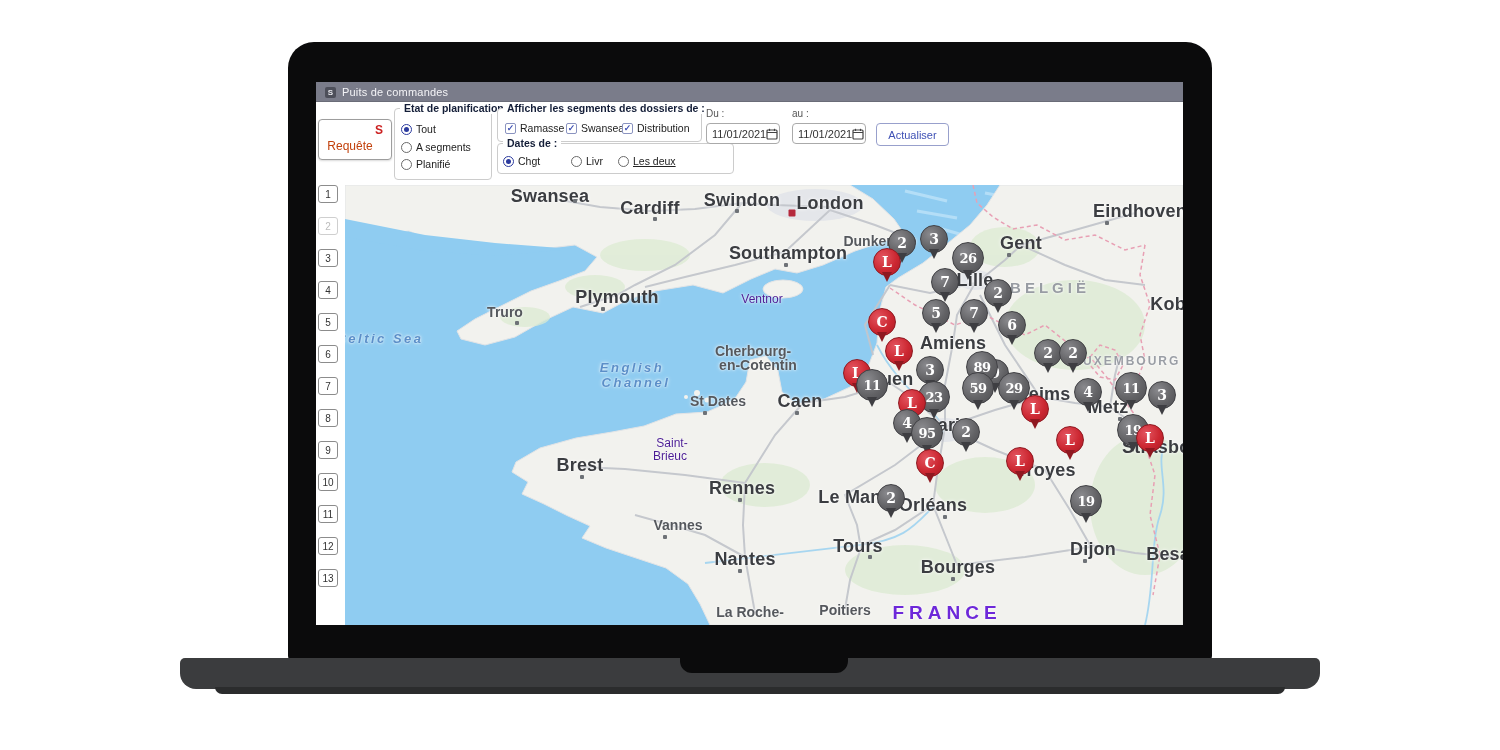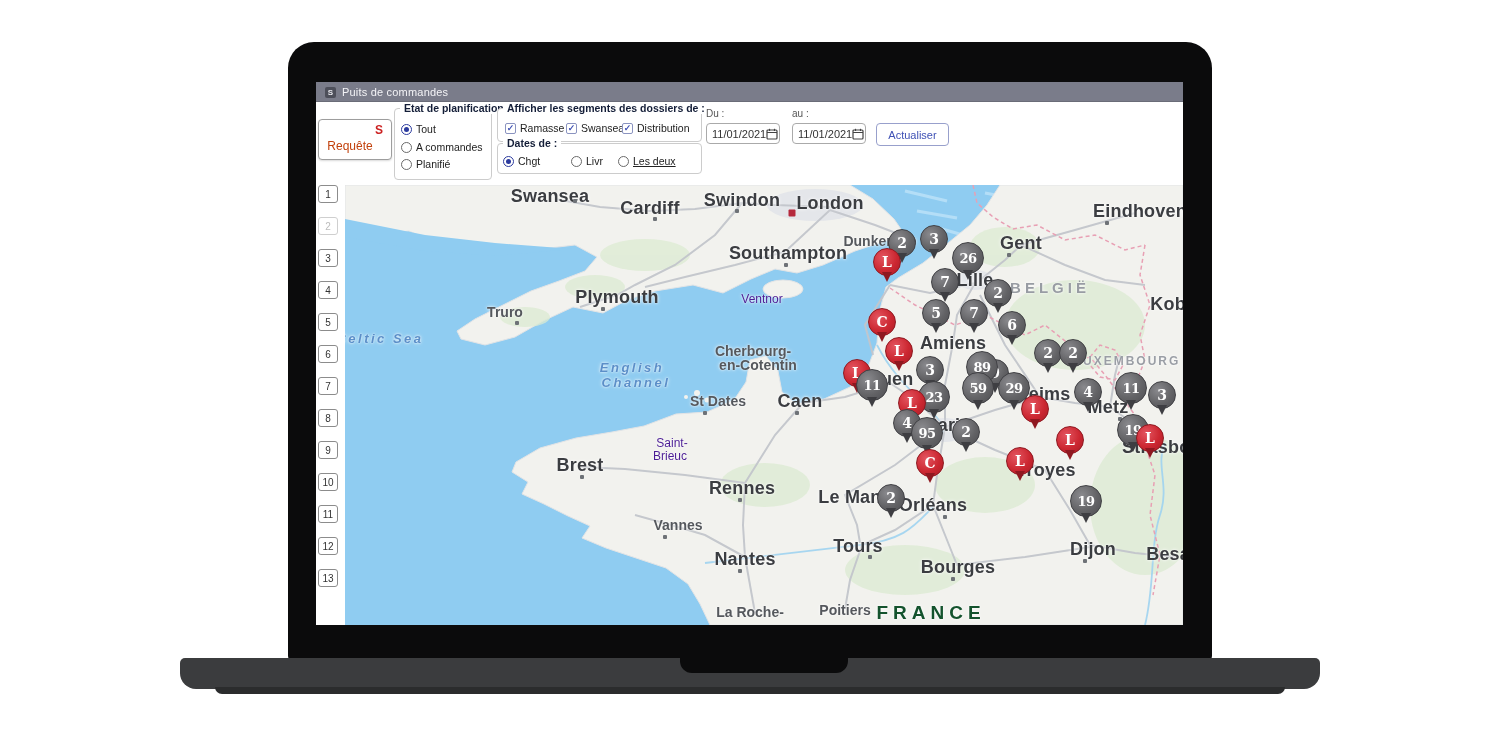--- a/index.html
+++ b/index.html
@@ -23,21 +23,21 @@
   
   .btn-requete{position:absolute;left:2px;top:37px;width:72px;height:39px;background:#fff;
     border:1px solid #9d9d9d;border-radius:4px;box-shadow:0 1px 2px rgba(0,0,0,.15);cursor:pointer;}
   .btn-requete .lbl{position:absolute;left:0;right:10px;bottom:6px;text-align:center;color:#c2410c;font-size:12px;}
   .btn-requete .badge{position:absolute;top:3px;right:8px;color:#cc2222;font-size:12px;font-weight:bold;}
   .fieldset{position:absolute;background:#fff;border:1px solid #cccccc;border-radius:4px;}
   .fieldset .legend{position:absolute;top:-7px;left:5px;background:#fff;padding:0 4px;
     font-size:10.5px;font-weight:bold;color:#141e38;white-space:nowrap;}
   #fs-etat{left:78px;top:26px;width:96px;height:70px;}
   #fs-seg{left:181px;top:26px;width:203px;height:32px;}
-  #fs-dates{left:181px;top:61px;width:203px;height:29px;}
+  #fs-dates{left:181px;top:61px;width:203px;height:29px;padding-left:32px;}
   .opt{position:absolute;display:flex;align-items:center;gap:4px;font-size:10.5px;color:#222;white-space:nowrap;}
   .radio{width:11px;height:11px;border:1px solid #6a6a6a;border-radius:50%;background:#fff;
     display:inline-flex;align-items:center;justify-content:center;box-sizing:border-box;}
   .radio.on{border-color:#2b3a9e;}
   .radio.on::after{content:"";width:5px;height:5px;border-radius:50%;background:#2b3a9e;}
   .checkbox{width:11px;height:11px;border:1px solid #8a93c0;border-radius:2px;background:#fff;
     display:inline-flex;align-items:center;justify-content:center;box-sizing:border-box;
     color:#3f51b5;font-size:9px;font-weight:bold;line-height:1;}
   .datelabel{position:absolute;font-size:10px;color:#555;}
   .dateinput{position:absolute;width:74px;height:21px;border:1px solid #aaaaaa;border-radius:4px;background:#fff;
@@ -53,21 +53,21 @@
   #map{position:absolute;left:29px;top:103px;width:838px;height:440px;overflow:hidden;background:#8fccf1;}
   #map svg{position:absolute;left:0;top:0;}
   .ml{position:absolute;transform:translate(-50%,-50%);white-space:nowrap;z-index:5;
     text-shadow:0 0 2px rgba(255,255,255,.95),0 0 4px rgba(255,255,255,.7);}
   .ml.big{font-size:18px;font-weight:bold;color:#3b3d41;letter-spacing:.2px;}
   .ml.med{font-size:14px;font-weight:bold;color:#55585d;}
   .ml.small{font-size:12px;color:#4c1d95;}
   .ml.sea{font-size:13px;font-style:italic;color:#5b8fc9;letter-spacing:2.5px;font-weight:bold;}
   .ml.region{font-size:15px;font-weight:bold;color:#989ca3;letter-spacing:4px;}
   .ml.lux{font-size:12px;font-weight:bold;color:#9a9ea5;letter-spacing:2px;}
-  .ml.france{font-size:19px;font-weight:bold;color:#14532d;letter-spacing:5px;}
+  .ml.france{font-size:19px;font-weight:bold;color:#6d28d9;letter-spacing:5px;margin-left:16px;}
   .cdot{position:absolute;width:4px;height:4px;background:#6e7277;border-radius:1px;
     transform:translate(-50%,-50%);z-index:6;}
   .capital{position:absolute;width:7px;height:7px;background:#b5293d;border-radius:1px;
     transform:translate(-50%,-50%);z-index:6;}
   .pin{position:absolute;transform:translate(-50%,-50%);border-radius:50%;
     display:flex;align-items:center;justify-content:center;color:#fff;
     font-family:"DejaVu Serif",serif;font-weight:bold;cursor:pointer;}
   .pin::after{content:"";position:absolute;top:calc(100% - 3px);left:50%;transform:translateX(-50%);
     border:5.5px solid transparent;border-bottom:0;border-top:10px solid var(--tail);}
   .pin.gray{--tail:#3e3e42;background:radial-gradient(circle at 35% 32%, #8a8a8e, #636366 55%, #4d4d51);
@@ -95,21 +95,21 @@
     </div>
 
     <div class="fieldset" id="fs-etat">
       <span class="legend">Etat de planification :</span>
     <div class="opt" style="left: 6px; top: 14px;">
           <span class="radio on"></span>
           <span>Tout</span>
         </div>
         <div class="opt" style="left: 6px; top: 32px;">
           <span class="radio"></span>
-          <span>A commandes</span>
+          <span>A segments</span>
         </div>
         <div class="opt" style="left: 6px; top: 49px;">
           <span class="radio"></span>
           <span>Planifié</span>
         </div>
       </div>
 
     <div class="fieldset" id="fs-seg">
       <span class="legend">Afficher les segments des dossiers de :</span>
     <div class="opt" style="left: 7px; top: 13px;">

